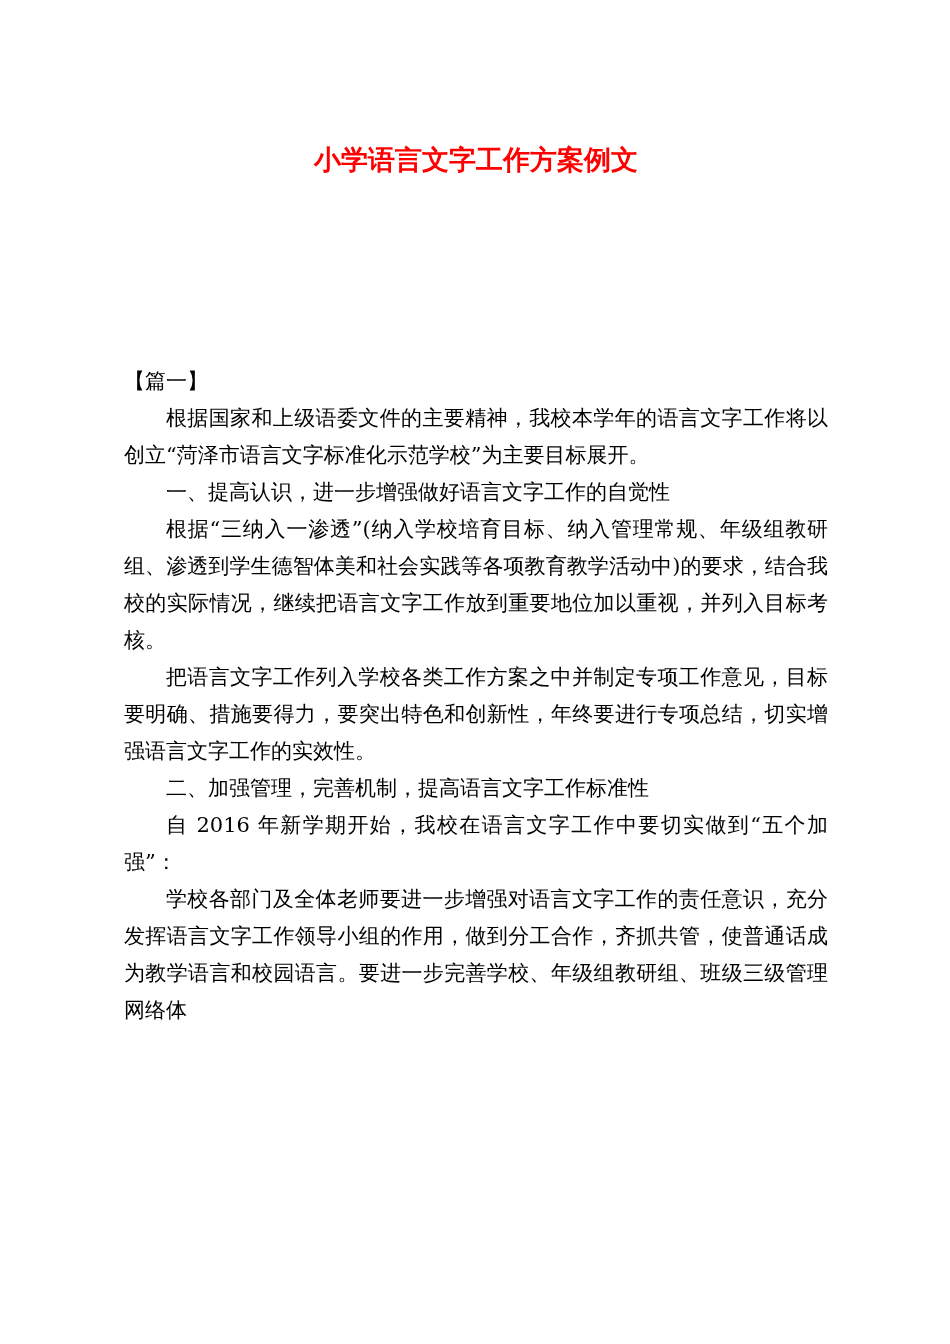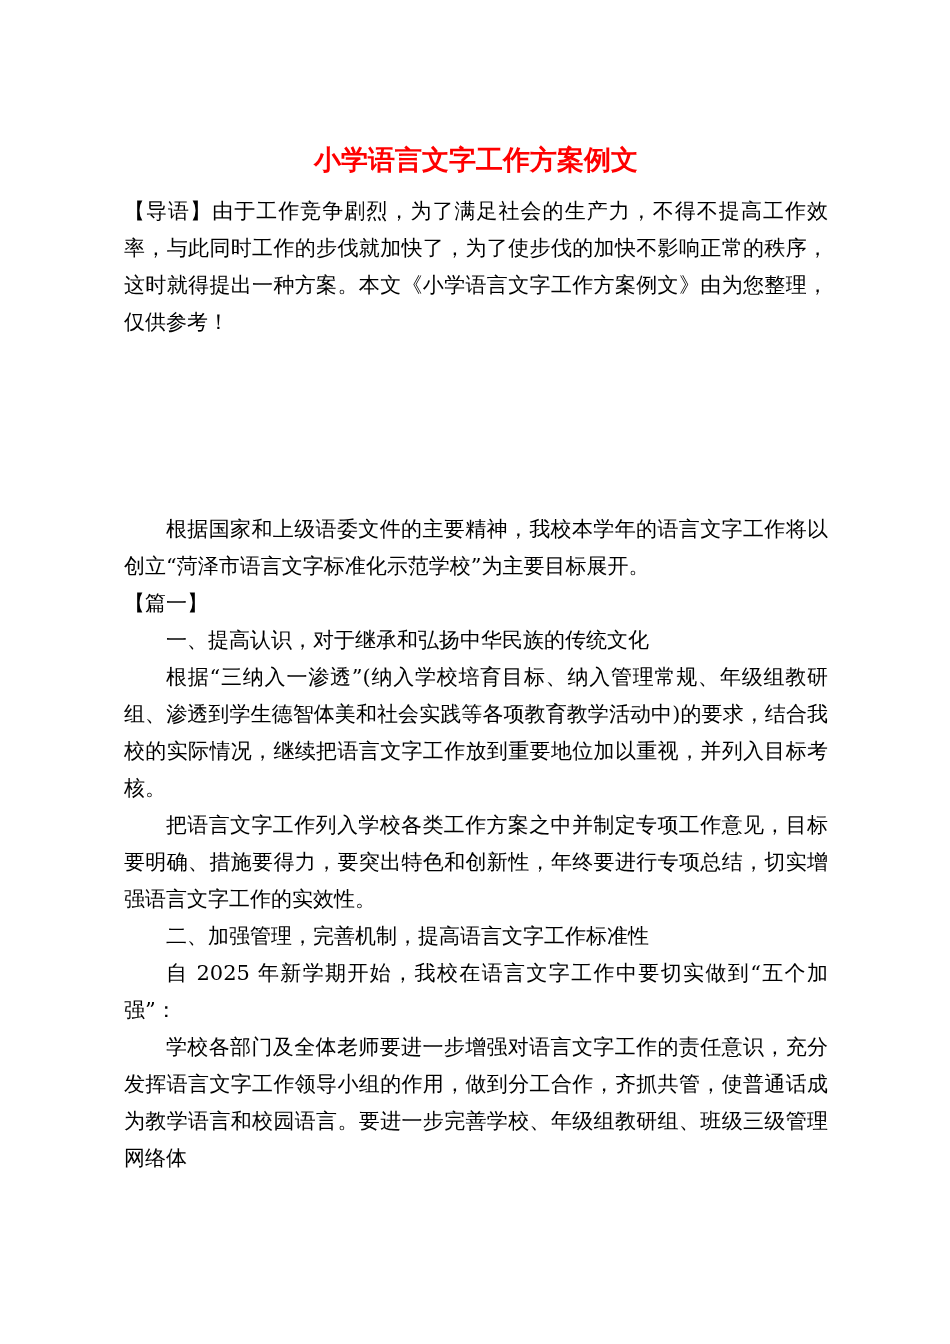--- a/index.html
+++ b/index.html
@@ -44,35 +44,34 @@
     height: 170px;
   }
 </style>
 </head>
 <body>
 
 <div class="page">
 
   <h1 class="doc-title" style="color: rgb(255, 0, 0);">小学语言文字工作方案例文</h1>
 
-  <p class="para">【导语】由于工作竞争剧烈，为了满足社会的生产力，不得不提高工作效率，与此同时工作的步伐就加快了，为了使步伐的加快不影响正常的秩序，这时就得提出一种方案。本文《小学语言文字工作方案例文》由为您整理，仅供参考！</p>
 
   <div class="big-gap"></div>
 
+  <p class="para">【篇一】</p>
+
   <p class="para indent">根据国家和上级语委文件的主要精神，我校本学年的语言文字工作将以创立“菏泽市语言文字标准化示范学校”为主要目标展开。</p>
 
-  <p class="para">【篇一】</p>
-
-  <p class="para indent">一、提高认识，对于继承和弘扬中华民族的传统文化</p>
+  <p class="para indent">一、提高认识，进一步增强做好语言文字工作的自觉性</p>
 
 
   <p class="para indent">根据“三纳入一渗透”(纳入学校培育目标、纳入管理常规、年级组教研组、渗透到学生德智体美和社会实践等各项教育教学活动中)的要求，结合我校的实际情况，继续把语言文字工作放到重要地位加以重视，并列入目标考核。</p>
 
   <p class="para indent">把语言文字工作列入学校各类工作方案之中并制定专项工作意见，目标要明确、措施要得力，要突出特色和创新性，年终要进行专项总结，切实增强语言文字工作的实效性。</p>
 
   <p class="para indent">二、加强管理，完善机制，提高语言文字工作标准性</p>
 
-  <p class="para indent">自 2025 年新学期开始，我校在语言文字工作中要切实做到“五个加强”：</p>
+  <p class="para indent">自 2016 年新学期开始，我校在语言文字工作中要切实做到“五个加强”：</p>
 
 
   <p class="para indent">学校各部门及全体老师要进一步增强对语言文字工作的责任意识，充分发挥语言文字工作领导小组的作用，做到分工合作，齐抓共管，使普通话成为教学语言和校园语言。要进一步完善学校、年级组教研组、班级三级管理网络体</p>
 
 </div>
 
 </body></html>

